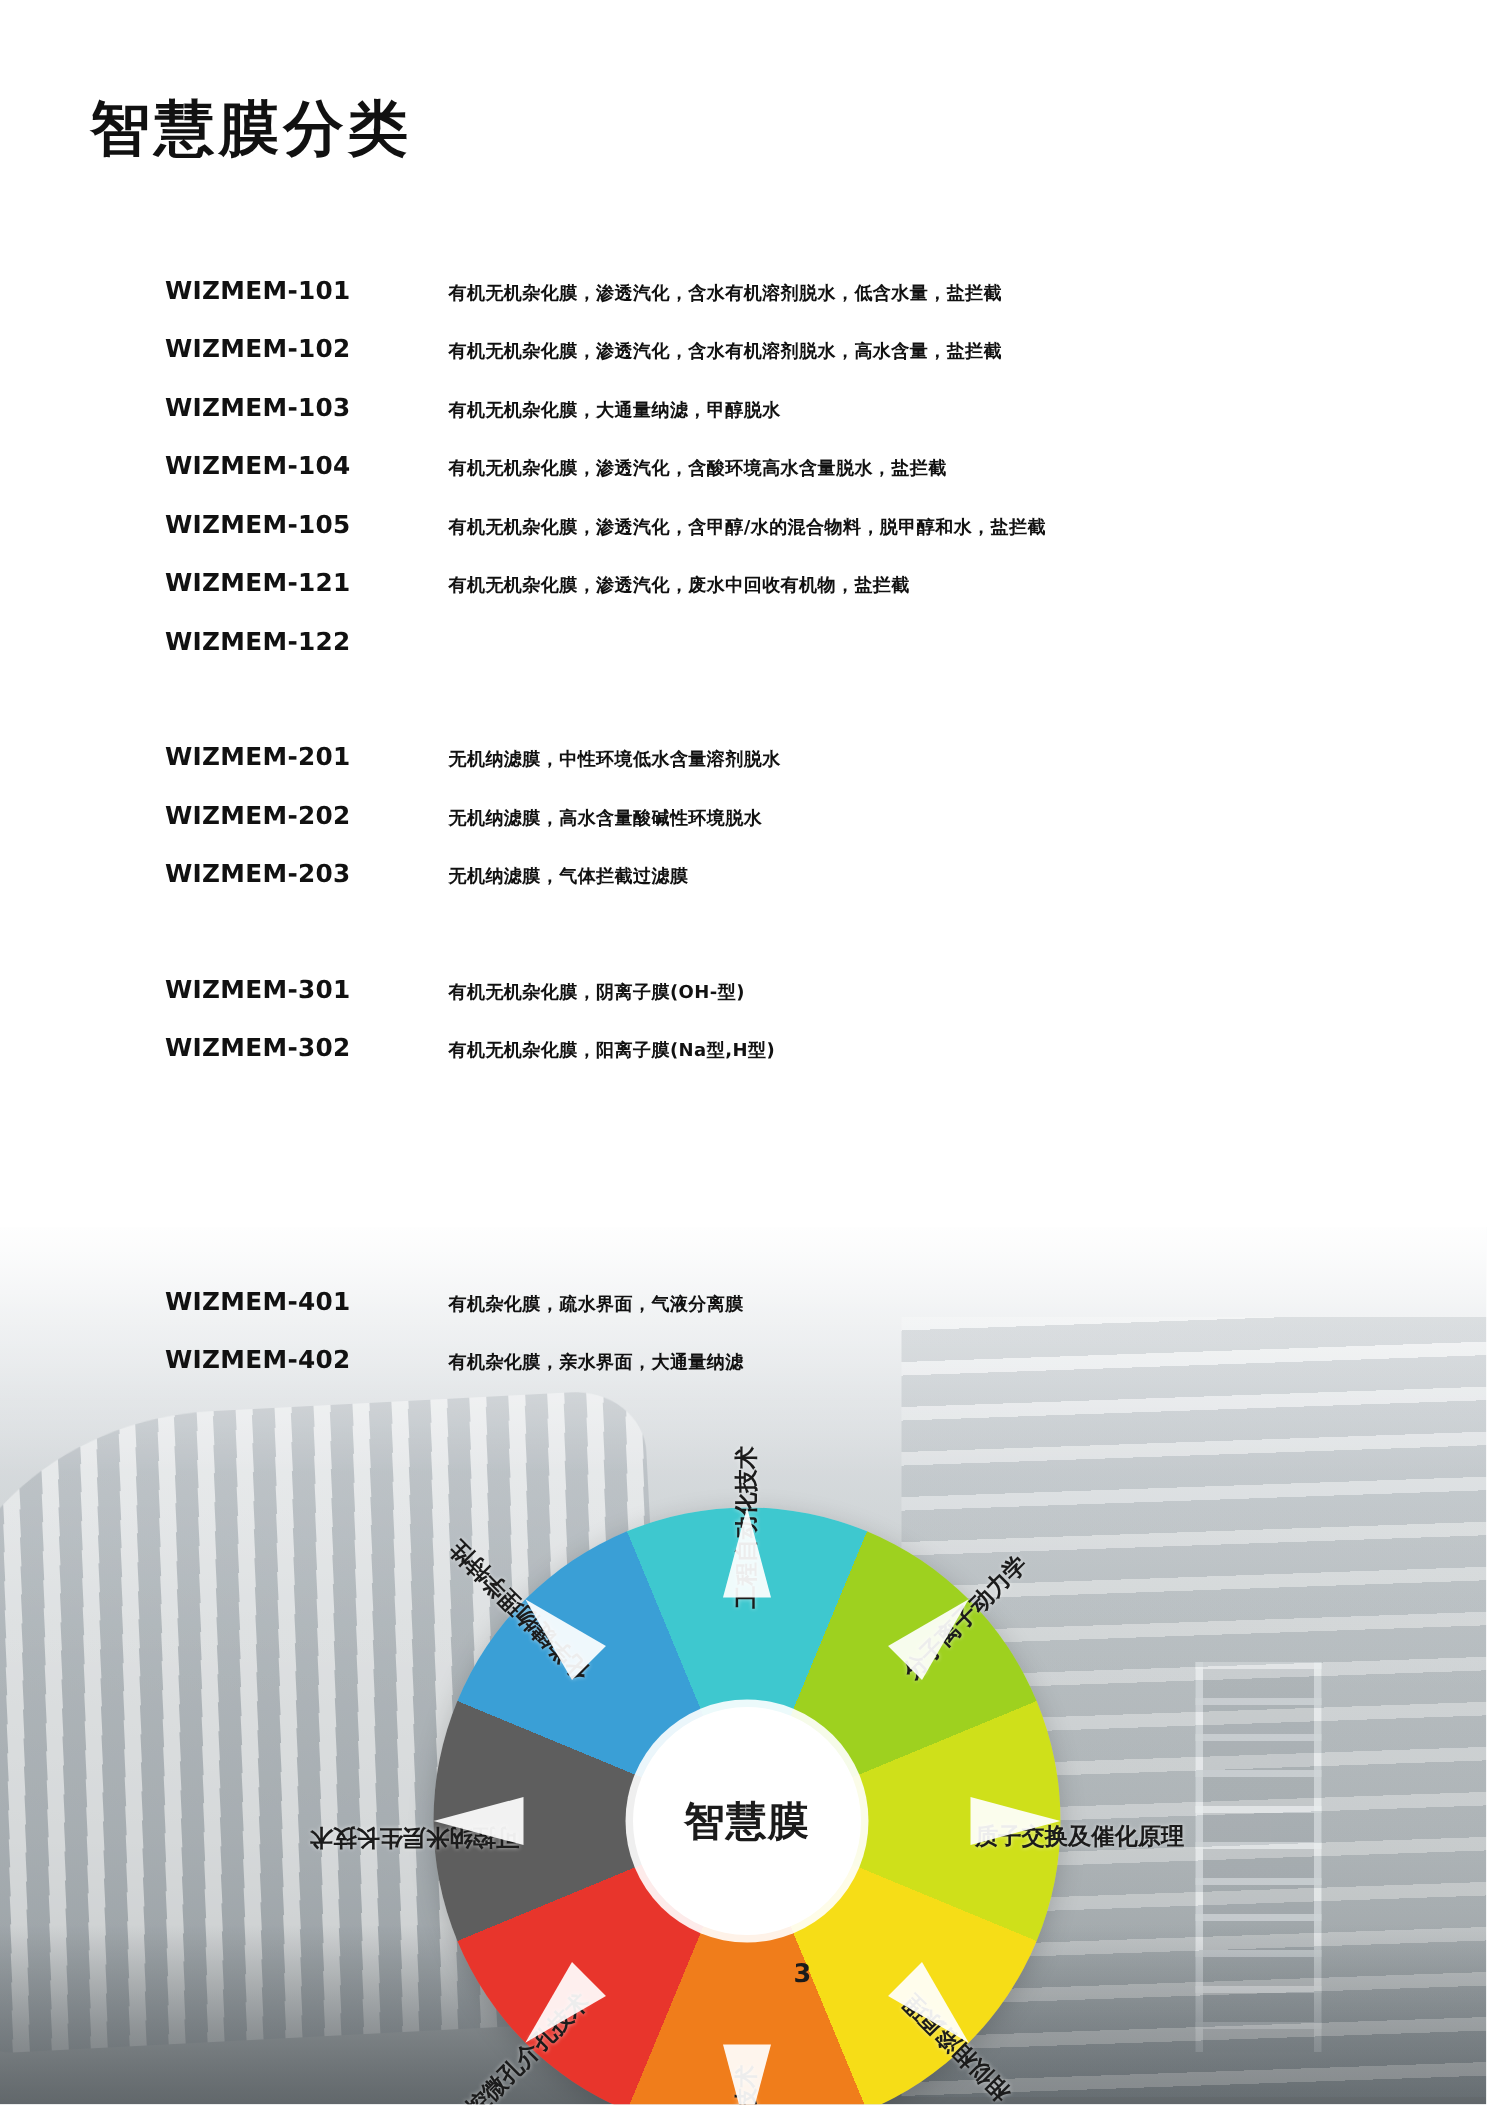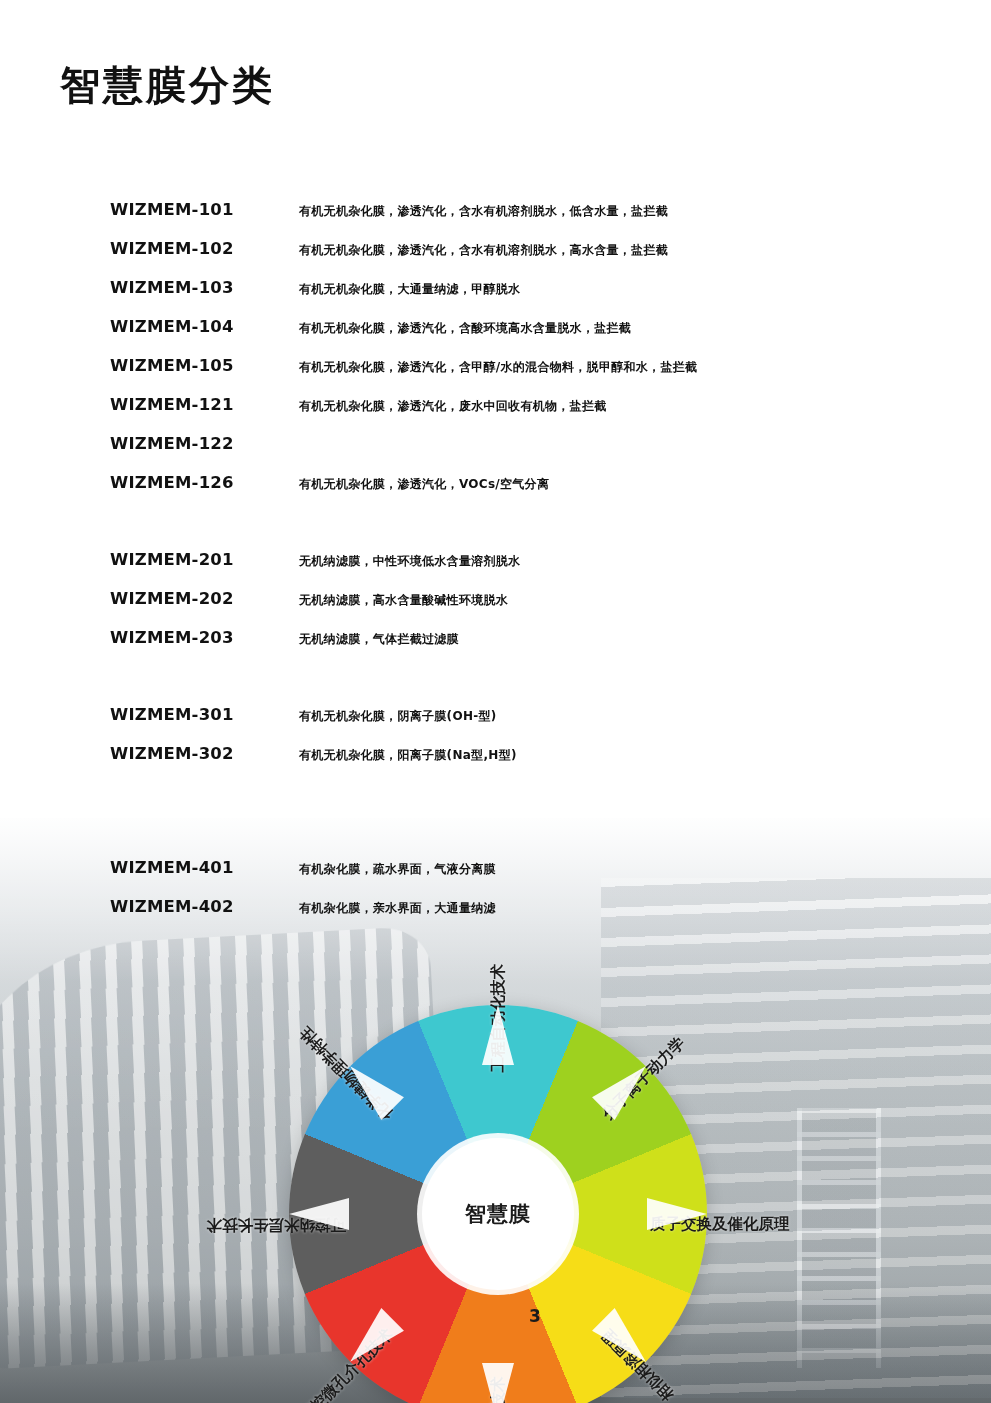--- a/index.html
+++ b/index.html
@@ -27,21 +27,21 @@
     font-weight: bold;
     letter-spacing: 3px;
     color: #111111;
     font-family: "DejaVu Sans", "Liberation Sans", sans-serif;
   }
 
   
   .code-table {
     position: absolute;
     left: 110px;
-    top: 200px;
+    top: 184px;
     width: 860px;
   }
   .code-row {
     display: flex;
     align-items: baseline;
     height: 39px;
   }
   .code-id {
     width: 189px;
     flex: 0 0 189px;
@@ -178,21 +178,21 @@
     margin-left: -76px;
     margin-top: -76px;
     border-radius: 50%;
     background: #ffffff;
     box-shadow: 0 0 0 5px rgba(255,255,255,0.9);
     display: flex;
     align-items: center;
     justify-content: center;
   }
   .wheel-hub-text {
-    font-size: 21px;
+    font-size: 27px;
     font-weight: bold;
     color: #1b1b1b;
     letter-spacing: 1px;
     font-family: "DejaVu Sans", "Liberation Sans", sans-serif;
   }
   .wheel-label {
     position: absolute;
     left: 50%;
     top: 50%;
     font-size: 15.5px;
@@ -248,24 +248,20 @@
       <div class="code-row">
         <div class="code-id">WIZMEM-105</div>
         <div class="code-desc">有机无机杂化膜，渗透汽化，含甲醇/水的混合物料，脱甲醇和水，盐拦截</div>
       </div>
       <div class="code-row">
         <div class="code-id">WIZMEM-121</div>
         <div class="code-desc">有机无机杂化膜，渗透汽化，废水中回收有机物，盐拦截</div>
       </div>
       <div class="code-row">
         <div class="code-id">WIZMEM-122</div>
-      </div>
-      <div class="code-row">
-        <div class="code-id">WIZMEM-126</div>
-        <div class="code-desc">有机无机杂化膜，渗透汽化，VOCs/空气分离</div>
       </div>
       <div class="spacer-row"></div>
       <div class="code-row">
         <div class="code-id">WIZMEM-201</div>
         <div class="code-desc">无机纳滤膜，中性环境低水含量溶剂脱水</div>
       </div>
       <div class="code-row">
         <div class="code-id">WIZMEM-202</div>
         <div class="code-desc">无机纳滤膜，高水含量酸碱性环境脱水</div>
       </div>

